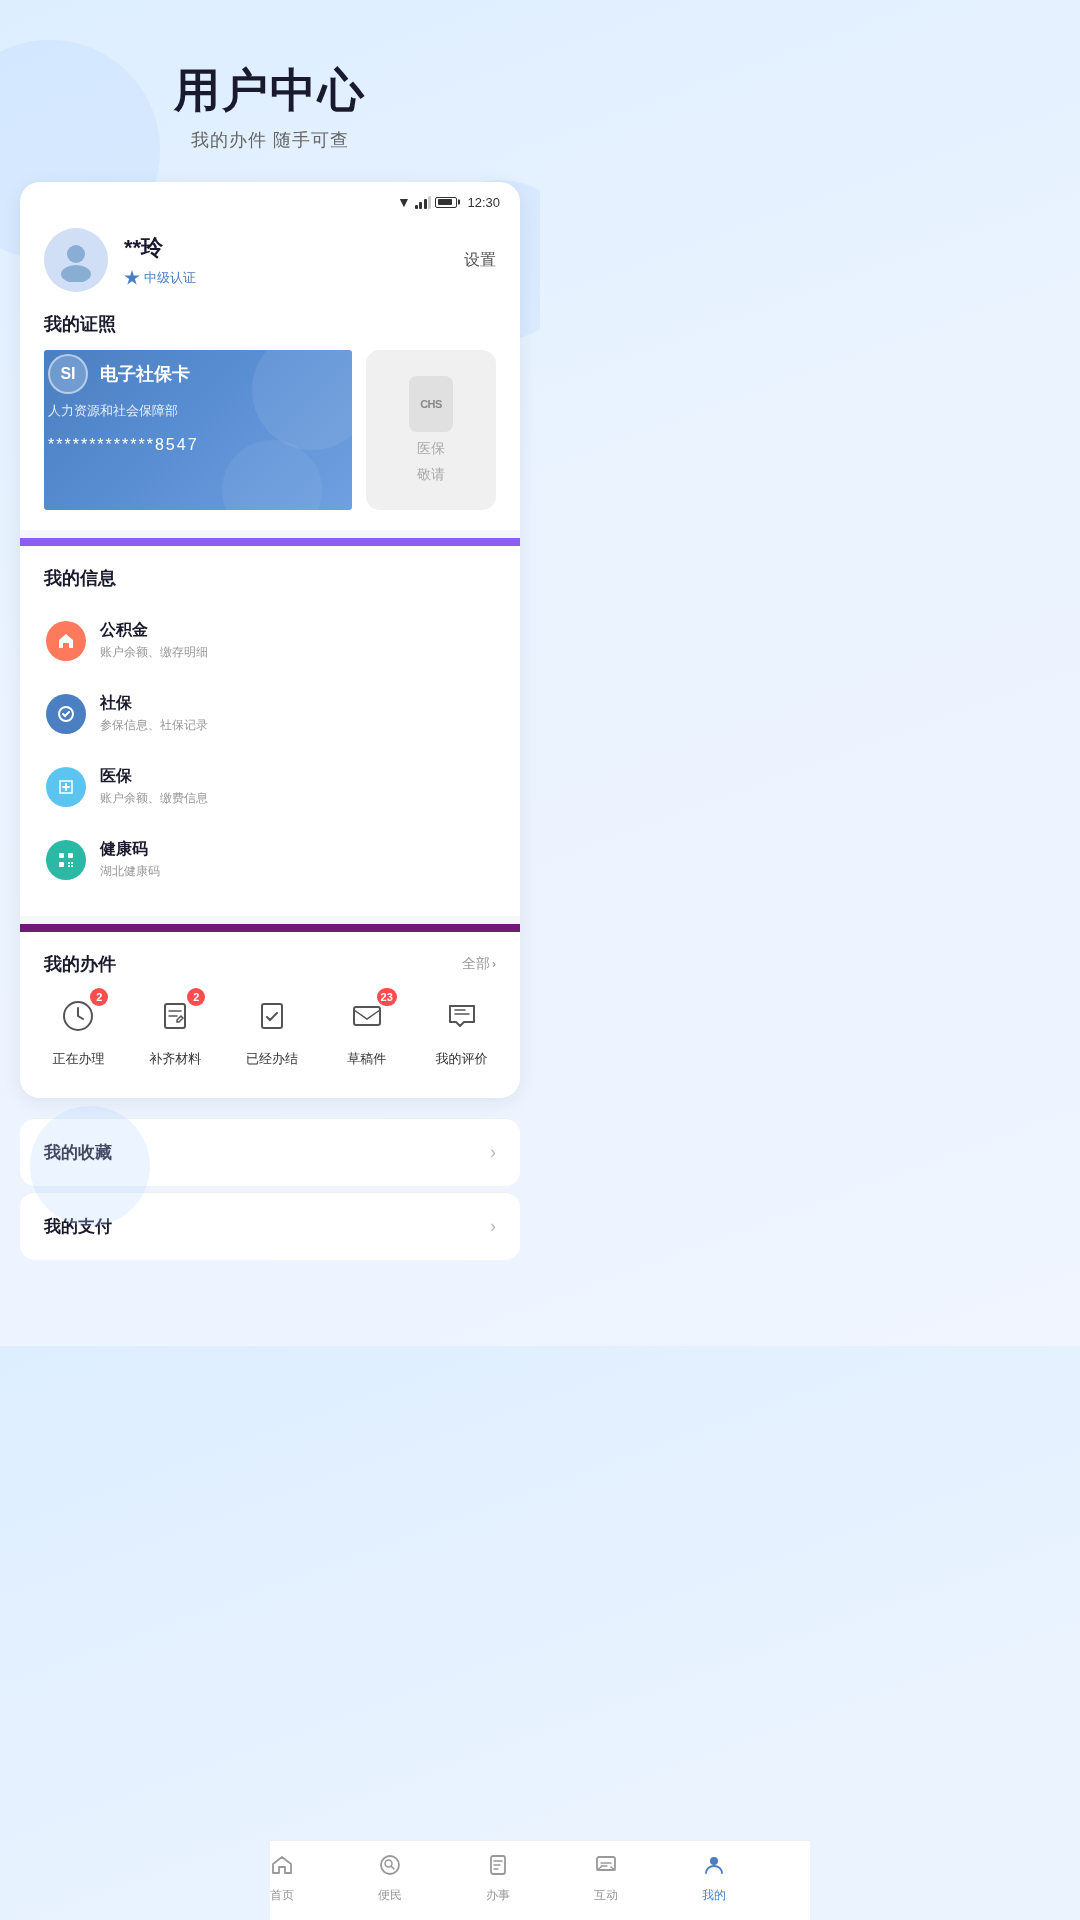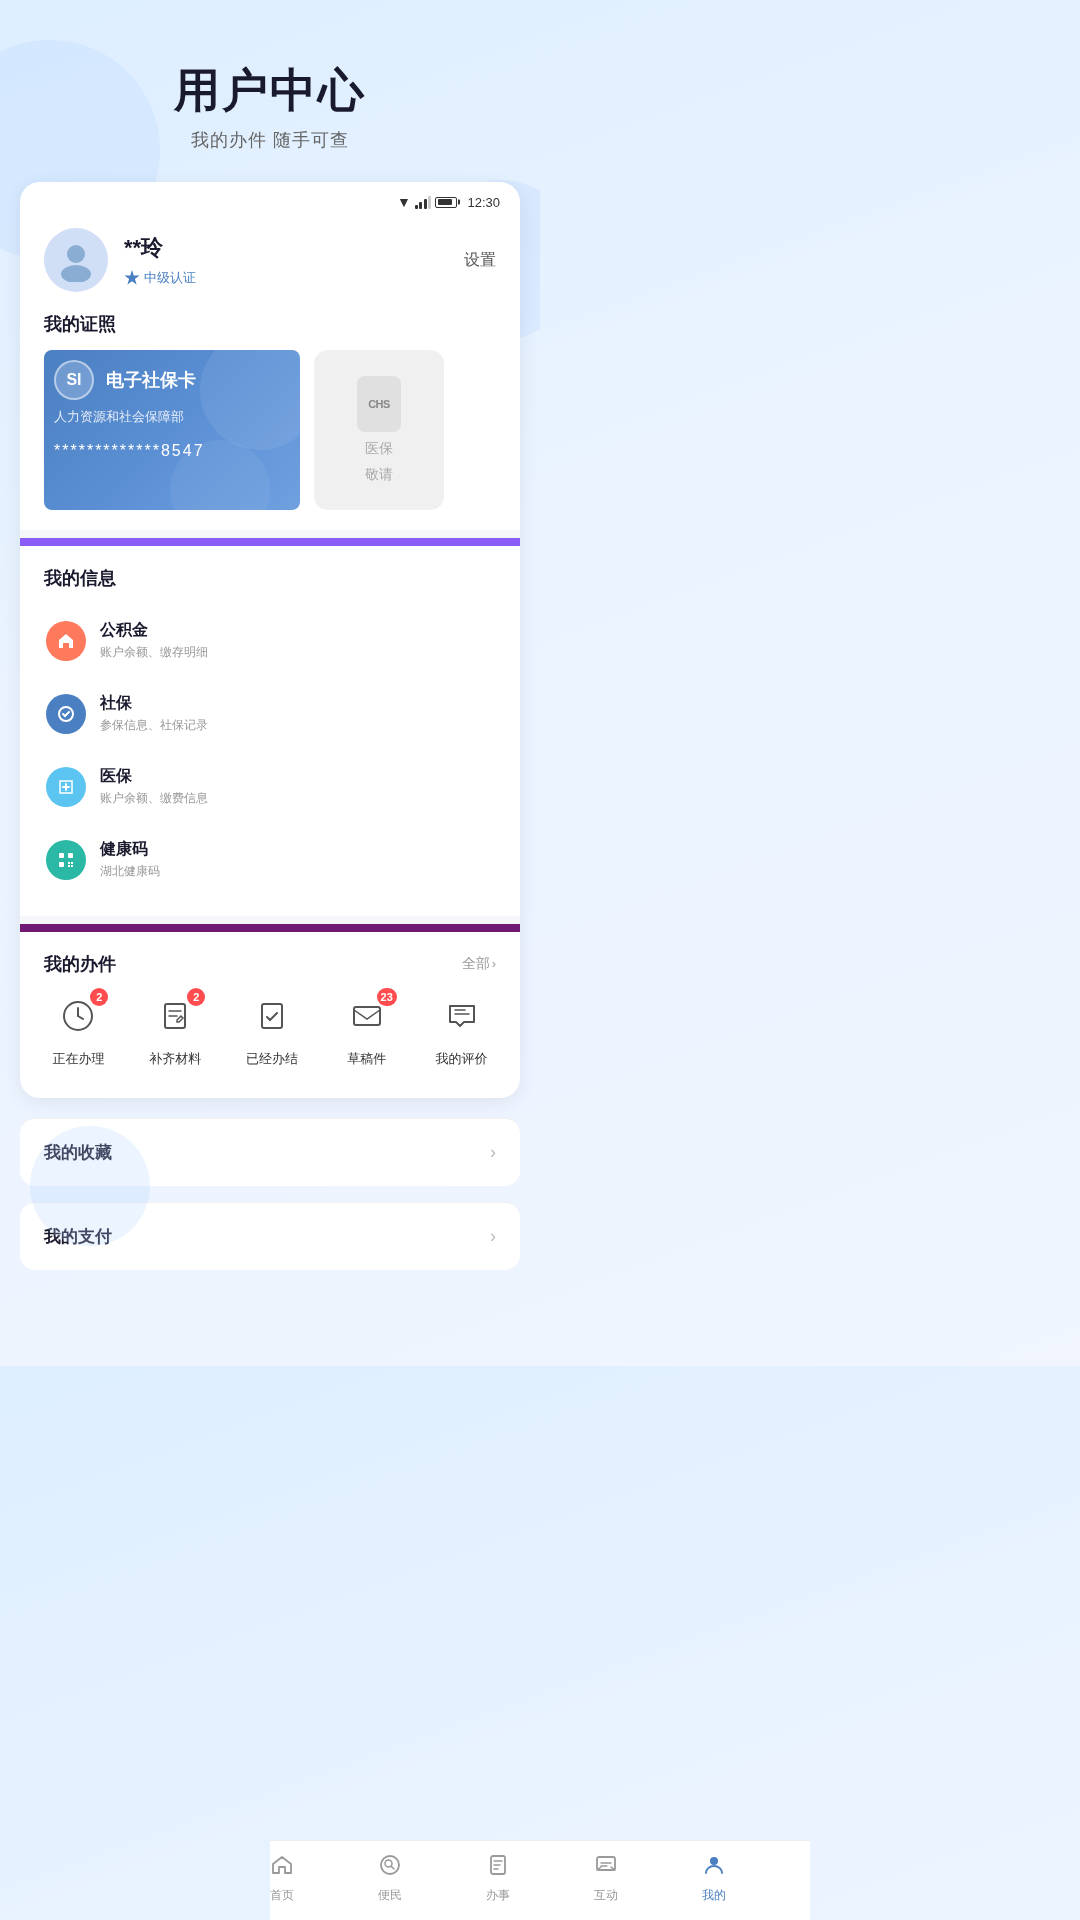--- a/index.html
+++ b/index.html
@@ -173,25 +173,25 @@
     .cards-scroll {
       display: flex;
       gap: 14px;
       padding: 0 24px;
       overflow-x: auto;
     }
     .cards-scroll::-webkit-scrollbar { display: none; }
 
     .social-card {
       flex-shrink: 0;
-      width: 256px;
+      width: 308px;
       height: 160px;
       background: linear-gradient(135deg, #4a7fc1 0%, #5b8fd4 50%, #6fa0e0 100%);
-      border-radius: 8px;
-      padding: 10px;
+      border-radius: 3px;
+      padding: 4px;
       color: white;
       position: relative;
       overflow: hidden;
     }
     .social-card::before {
       content: '';
       position: absolute;
       right: -20px;
       top: -20px;
       width: 120px;
@@ -353,21 +353,21 @@
 
     
     .list-item-row {
       display: flex;
       justify-content: space-between;
       align-items: center;
       padding: 22px 24px;
       border-top: 1px solid #f0f0f0;
       cursor: pointer;
       background: white;
-      margin: 0 20px 16px;
+      margin: 0 20px 6px;
       border-radius: 15px;
     }
     .list-item-label { font-size: 17px; font-weight: 600; color: #1a1a2e; }
     .list-item-arrow { font-size: 18px; color: #bbb; }
 
     
     .bottom-nav {
       position: fixed;
       bottom: 0;
       left: 50%;

